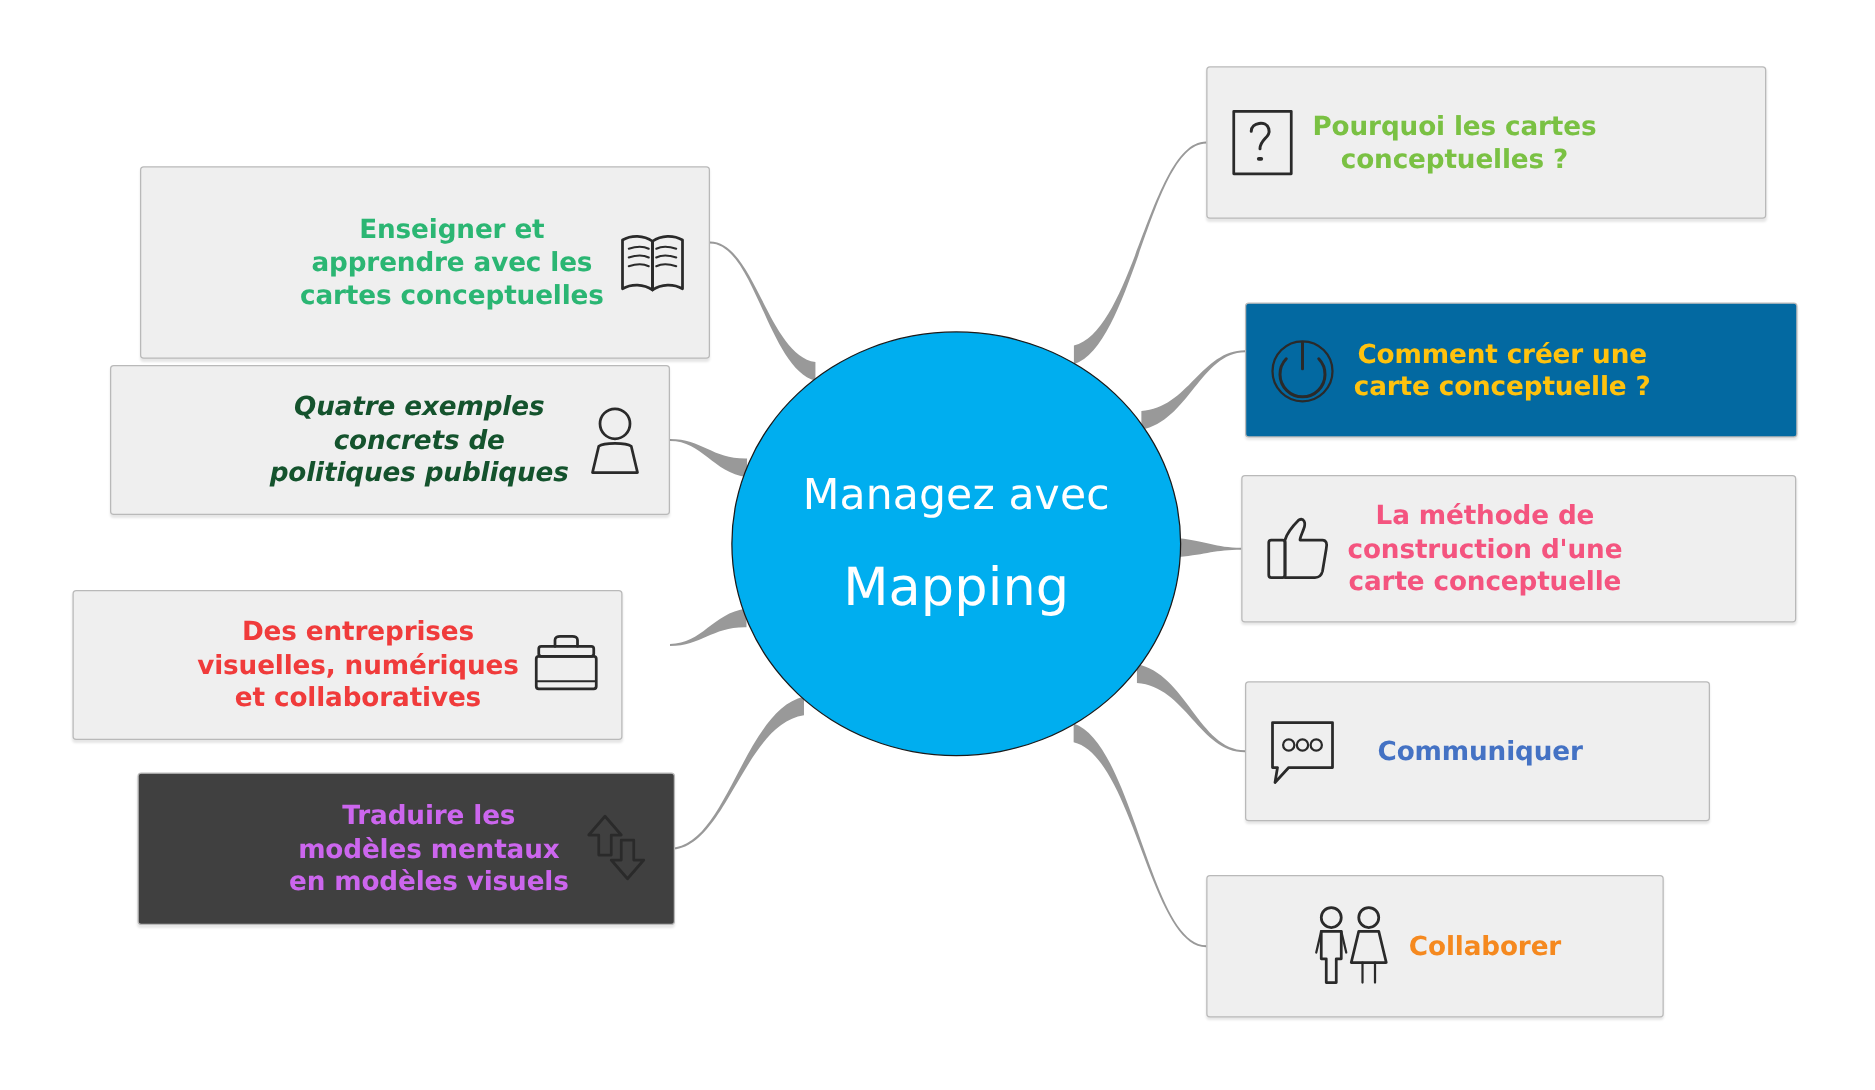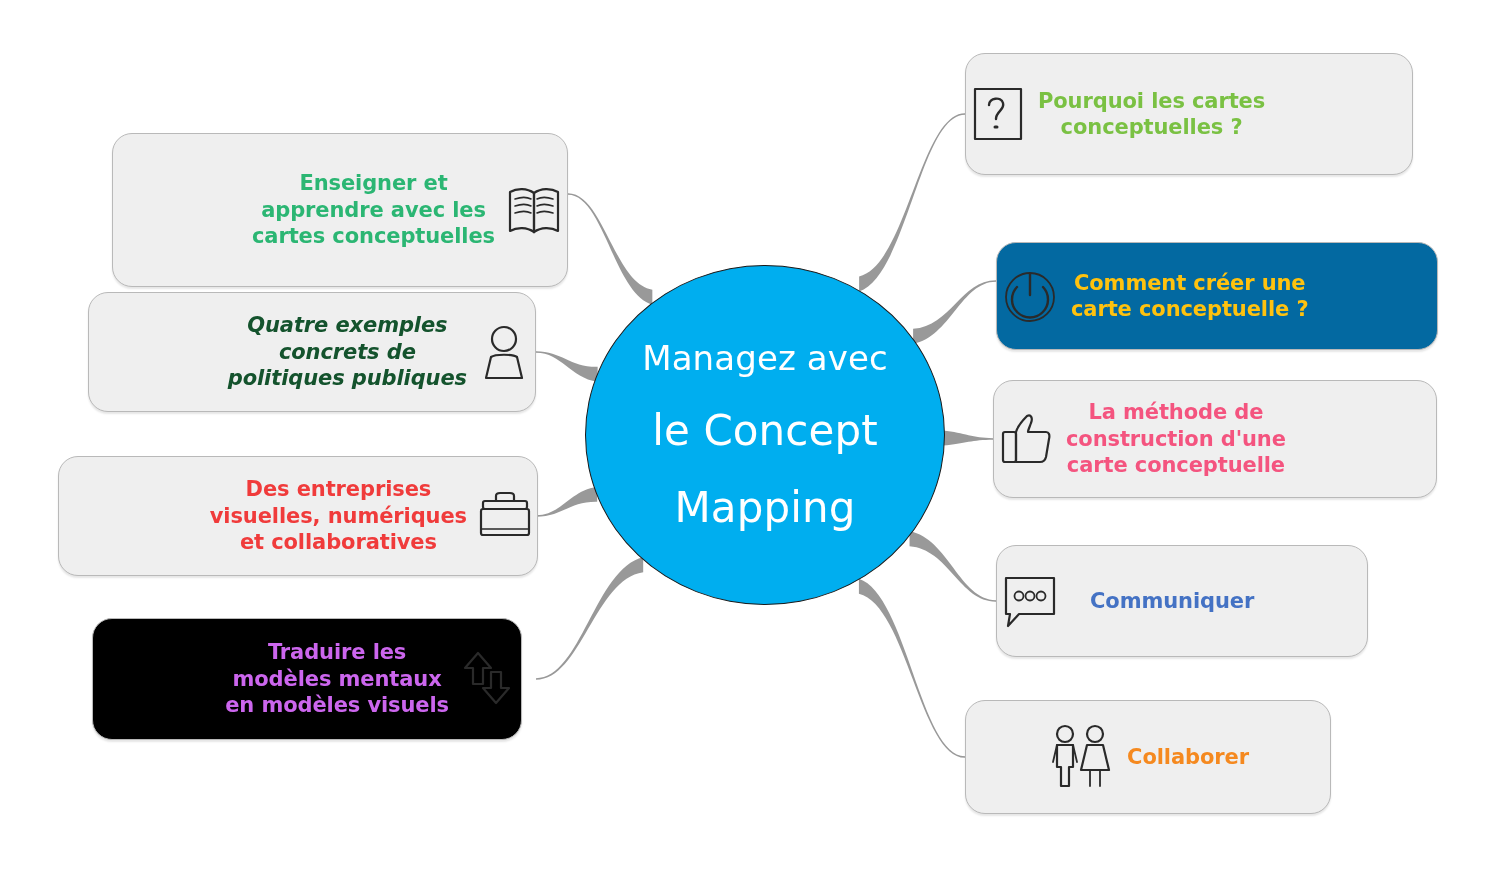--- a/index.html
+++ b/index.html
@@ -57,25 +57,25 @@
     letter-spacing: 0.1px;
     margin-top: 2px;
   }
 
   
   .node {
     position: absolute;
     box-sizing: border-box;
     background: #EFEFEF;
     border: 1px solid #b9b9b9;
-    border-radius: 20px;
+    border-radius: 3px;
     box-shadow: 0 2px 2px rgba(0,0,0,0.10);
     display: flex;
     align-items: center;
-    padding: 0 2px;
+    padding: 0 14px;
   }
   .node.left  { justify-content: flex-end; }
   .node.right { justify-content: flex-start; }
 
   .node-label {
     font-size: 21px;
     font-weight: bold;
     line-height: 1.26;
     text-align: center;
     white-space: pre-line;
@@ -108,21 +108,20 @@
         <path d="M 859.1281946569846 276.4242475755397 C 906.7705070613415 265.0803077694965, 920.5338417559335 113.2, 965 113.2 L 965 114.8 C 920.5338417559335 114.8, 906.7705070613415 275.5803077694965, 859.1281946569846 291.4242475755397 Z" fill="#999999" stroke="none"></path>
         <path d="M 913.1049523921362 328.7633650719092 C 950.4077238156749 326.59229586615646, 961.1840800046972 280.2, 996 280.2 L 996 281.8 C 961.1840800046972 281.8, 950.4077238156749 337.09229586615646, 913.1049523921362 343.7633650719092 Z" fill="#999999" stroke="none"></path>
         <path d="M 942.9726132777823 430.62232654873304 C 965.4849373027803 432.9425404248344, 971.9884975766686 438.2, 993 438.2 L 993 439.8 C 971.9884975766686 439.8, 965.4849373027803 443.4425404248344, 942.9726132777823 445.62232654873304 Z" fill="#999999" stroke="none"></path>
         <path d="M 909.5480028937659 531.374322425823 C 948.4514015915712 538.5943766317572, 959.6901612153816 600.2, 996 600.2 L 996 601.8 C 959.6901612153816 601.8, 948.4514015915712 549.0943766317572, 909.5480028937659 546.374322425823 Z" fill="#999999" stroke="none"></path>
         <path d="M 858.9173420419019 578.706920687462 C 906.654538123046 594.6203670324651, 920.4452836575988 756.2, 965 756.2 L 965 757.8 C 920.4452836575988 757.8, 906.654538123046 605.1203670324651, 858.9173420419019 593.706920687462 Z" fill="#999999" stroke="none"></path>
       </g>
   </svg>
 
   <div class="hub" id="hub" style="left:585px; top:265px; width:360px; height:340px;">
     <div class="hub-line-1">Managez avec</div>
-    <div class="hub-line-2">le Concept</div>
     <div class="hub-line-3">Mapping</div>
   </div>
 
   <div id="nodes">
       <div class="node left" style="left: 112px; top: 133px; width: 456px; height: 154px; background: rgb(239, 239, 239); border-color: rgb(185, 185, 185);">
         <span class="node-icon">
           <svg width="62" height="62" viewBox="0 0 62 62" fill="none" stroke="#2a2a2a" stroke-width="2.2" stroke-linecap="round" stroke-linejoin="round">
             <path d="M31 14 C24 9, 14 9, 7 13 L7 52 C14 48, 24 48, 31 53 Z"></path>
             <path d="M31 14 C38 9, 48 9, 55 13 L55 52 C48 48, 38 48, 31 53 Z"></path>
             <path d="M12 20 C18 18, 24 18, 28 20" stroke-width="1.6"></path>
@@ -141,34 +140,34 @@
         <span class="node-icon">
           <svg width="58" height="62" viewBox="0 0 58 62" fill="none" stroke="#2a2a2a" stroke-width="2.2" stroke-linecap="round" stroke-linejoin="round">
             <circle cx="29" cy="18" r="12"></circle>
             <path d="M11 57 L16 36 C20 33, 38 33, 42 36 L47 57 Z"></path>
           </svg>
         </span>
         <span class="node-label" style="color: #14532d; font-style: italic;">Quatre exemples
 concrets de
 politiques publiques</span>
       </div>
-      <div class="node left" style="left: 58px; top: 456px; width: 480px; height: 120px; background: rgb(239, 239, 239); border-color: rgb(185, 185, 185); align-items: center;">
+      <div class="node left" style="left: 58px; top: 472px; width: 440px; height: 120px; background: rgb(239, 239, 239); border-color: rgb(185, 185, 185); align-items: center;">
         <span class="node-icon">
           <svg width="60" height="58" viewBox="0 0 60 58" fill="none" stroke="#2a2a2a" stroke-width="2.2" stroke-linecap="round" stroke-linejoin="round">
             <path d="M21 14 L21 9 C21 7, 23 6, 25 6 L35 6 C37 6, 39 7, 39 9 L39 14"></path>
             <rect x="8" y="14" width="44" height="8" rx="2"></rect>
             <rect x="6" y="22" width="48" height="26" rx="2"></rect>
             <path d="M7 42 L53 42" stroke-width="1.6"></path>
           </svg>
         </span>
         <span class="node-label" style="color: rgb(240, 59, 59);">Des entreprises
 visuelles, numériques
 et collaboratives</span>
       </div>
-      <div class="node left" style="left: 92px; top: 618px; width: 430px; height: 122px; background: #000000; border-color: rgb(185, 185, 185);">
+      <div class="node left" style="left: 110px; top: 618px; width: 430px; height: 122px; background: #404040; border-color: rgb(185, 185, 185);">
         <span class="node-icon">
           <svg width="62" height="62" viewBox="0 0 62 62" fill="none" stroke="#2a2a2a" stroke-width="2.2" stroke-linecap="round" stroke-linejoin="round">
             <path d="M16 36 L16 20 L8 20 L21 5 L34 20 L26 20 L26 36 Z"></path>
             <path d="M34 12 L34 28 L42 28 L29 43 L16 28 L24 28 L24 12 Z" transform="translate(10,12)"></path>
           </svg>
         </span>
         <span class="node-label" style="color: rgb(204, 102, 238);">Traduire les
 modèles mentaux
 en modèles visuels</span>
       </div>

